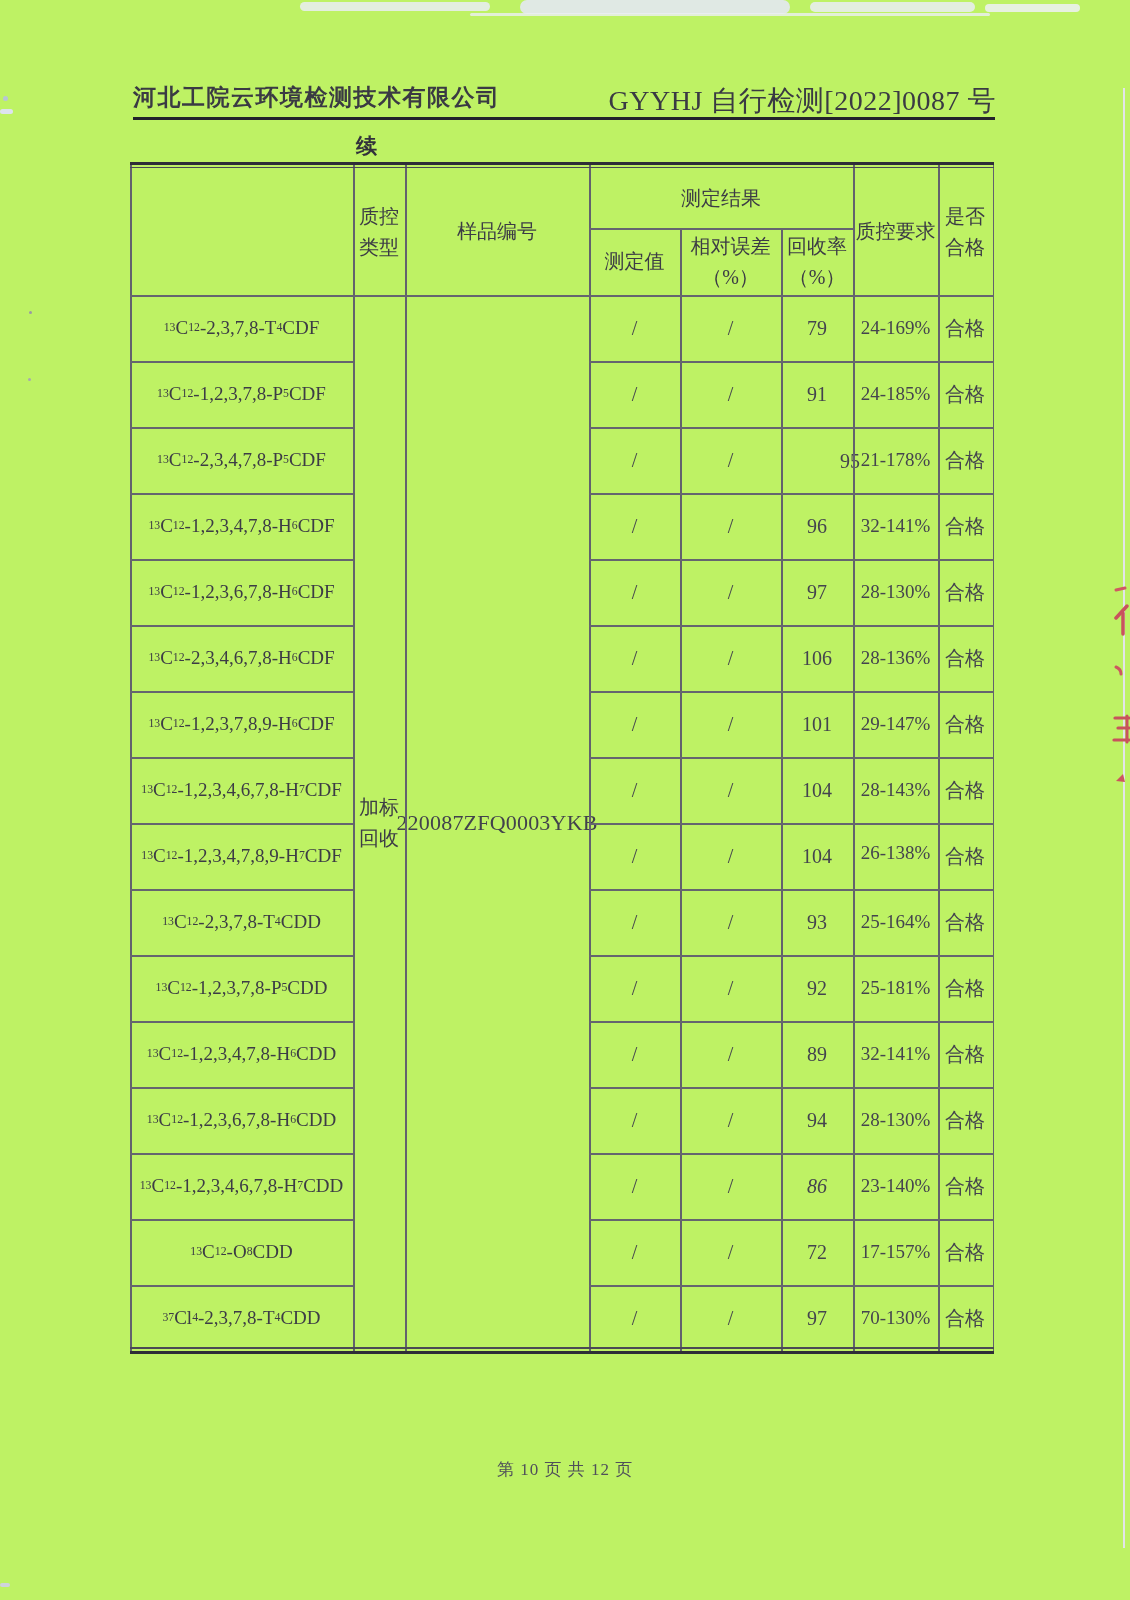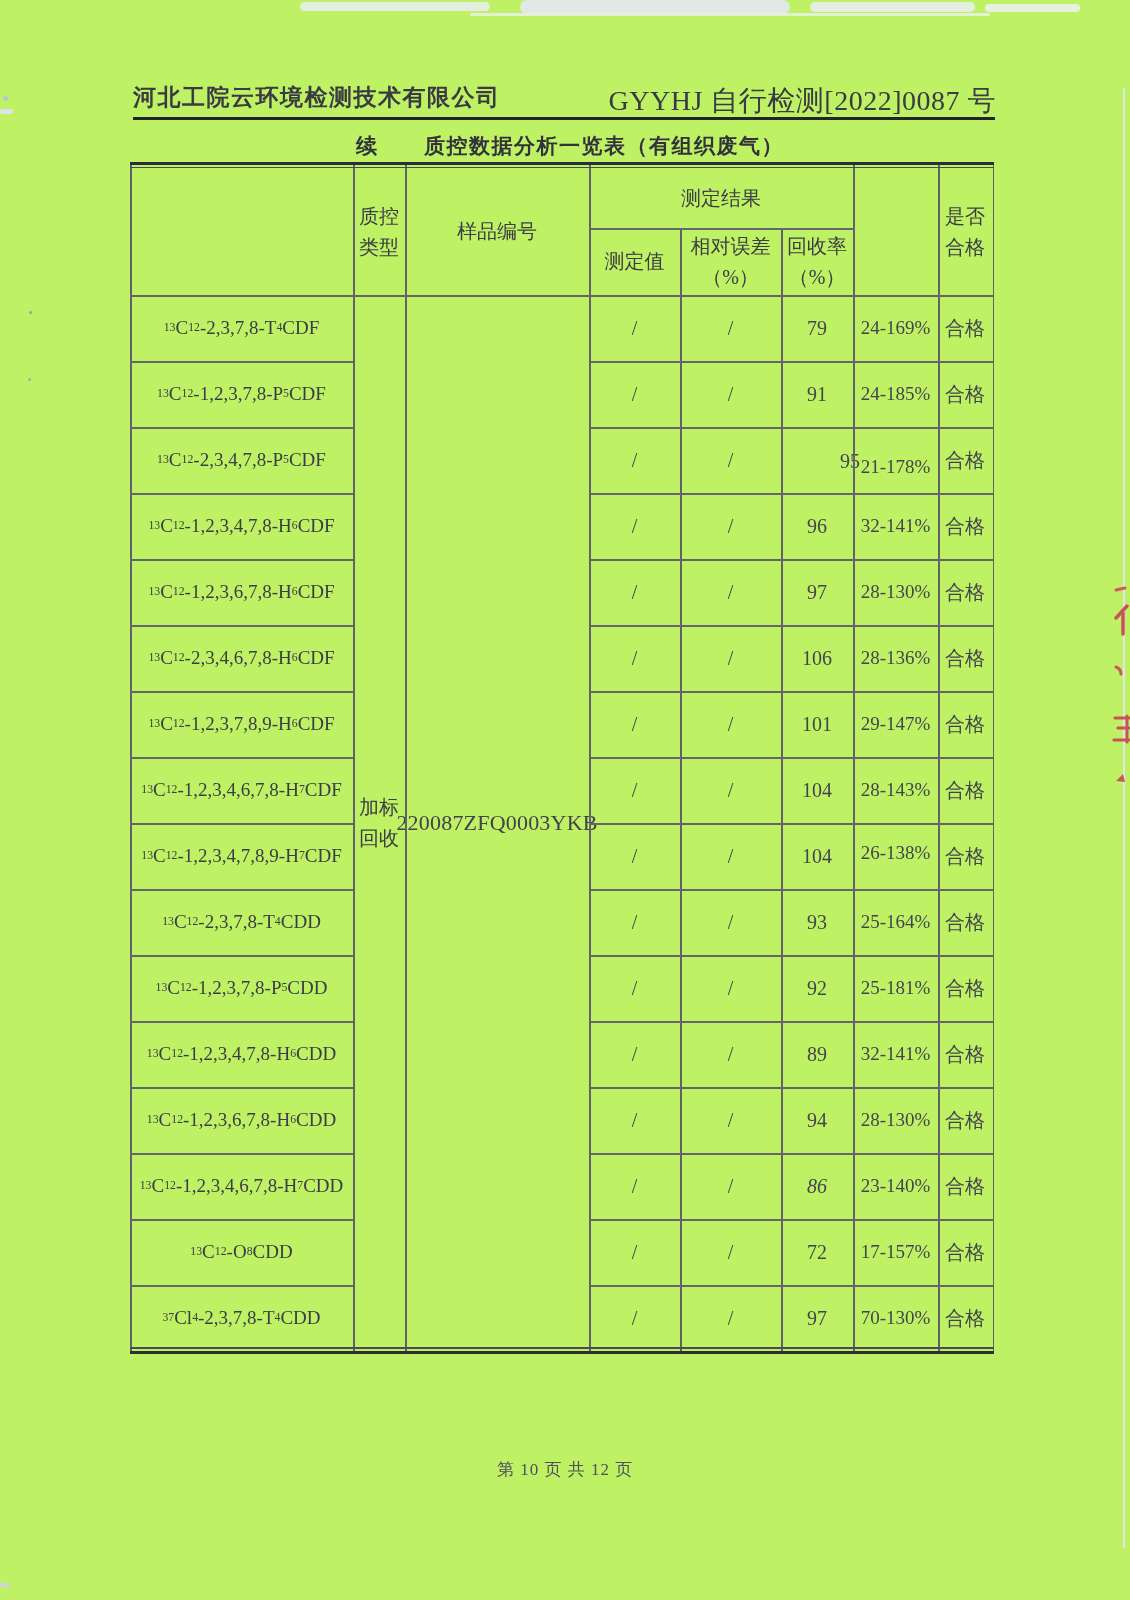--- a/index.html
+++ b/index.html
@@ -75,33 +75,33 @@
   </svg>
   <svg class="stamp" style="left:1114px;top:772px;" width="13" height="12" viewBox="0 0 13 12">
     <path d="M2 9 L9 2 L11 10 Z" fill="#cb565e"></path>
   </svg>
 
   <div class="abs" id="company">河北工院云环境检测技术有限公司</div>
   <div class="abs" id="docnum">GYYHJ 自行检测[2022]0087 号</div>
   <div class="abs" id="header-rule"></div>
 
   <div class="abs" id="title-cont">续</div>
-  <div class="abs" id="title-main">质控数据分析一览表（有组织废气）</div>
 
   <div class="abs" id="qc-table">
 
     <div class="cell th" style="left:223px;top:6px;width:52px;height:127px;">质控
 类型</div>
     <div class="cell th" style="left:275px;top:6px;width:184px;height:127px;">样品编号</div>
     <div class="cell th" style="left:459px;top:6px;width:264px;height:60px;">测定结果</div>
     <div class="cell th" style="left:459px;top:66px;width:91px;height:67px;">测定值</div>
     <div class="cell th" style="left:550px;top:66px;width:101px;height:67px;">相对误差
 （%）</div>
     <div class="cell th" style="left:651px;top:66px;width:72px;height:67px;">回收率
 （%）</div>
+    <div class="cell th" style="left:723px;top:6px;width:85px;height:127px;">质控要求</div>
     <div class="cell th" style="left:808px;top:6px;width:54px;height:127px;">是否
 合格</div>
 
     <div class="cell th" style="left:223px;top:133px;width:52px;height:1056px;">加标
 回收</div>
     <div class="cell" style="left:270px;top:133px;width:194px;height:1056px;font-size:22px;letter-spacing:0.2px;color:#42424c;">220087ZFQ0003YKB</div>
 
     <div id="rows-container">
   <div class="row-group">
     <div class="cell cell-indicator" style="left: 0px; width: 223px; top: 133px; height: 66px;"><sup>13</sup>C<sub>12</sub>-2,3,7,8-T<sub>4</sub>CDF</div>
@@ -119,21 +119,21 @@
     <div class="cell cell-val" style="left: 651px; width: 72px; top: 199px; height: 66px;">91</div>
     <div class="cell cell-val cell-req" style="left: 723px; width: 85px; top: 199px; height: 66px;">24-185%</div>
     <div class="cell cell-val" style="left: 808px; width: 54px; top: 199px; height: 66px;">合格</div>
   </div>
 
   <div class="row-group">
     <div class="cell cell-indicator" style="left: 0px; width: 223px; top: 265px; height: 66px;"><sup>13</sup>C<sub>12</sub>-2,3,4,7,8-P<sub>5</sub>CDF</div>
     <div class="cell cell-val" style="left: 459px; width: 91px; top: 265px; height: 66px;">/</div>
     <div class="cell cell-val" style="left: 550px; width: 101px; top: 265px; height: 66px;">/</div>
     <div class="cell cell-val" style="left: 684px; width: 72px; top: 265px; height: 68px;">95</div>
-    <div class="cell cell-val cell-req" style="left: 723px; width: 85px; top: 265px; height: 66px; margin-top: 7px;">21-178%</div>
+    <div class="cell cell-val cell-req" style="left: 723px; width: 85px; top: 265px; height: 66px;">21-178%</div>
     <div class="cell cell-val" style="left: 808px; width: 54px; top: 265px; height: 66px;">合格</div>
   </div>
 
   <div class="row-group">
     <div class="cell cell-indicator" style="left: 0px; width: 223px; top: 331px; height: 66px;"><sup>13</sup>C<sub>12</sub>-1,2,3,4,7,8-H<sub>6</sub>CDF</div>
     <div class="cell cell-val" style="left: 459px; width: 91px; top: 331px; height: 66px;">/</div>
     <div class="cell cell-val" style="left: 550px; width: 101px; top: 331px; height: 66px;">/</div>
     <div class="cell cell-val" style="left: 651px; width: 72px; top: 331px; height: 66px;">96</div>
     <div class="cell cell-val cell-req" style="left: 723px; width: 85px; top: 331px; height: 66px;">32-141%</div>
     <div class="cell cell-val" style="left: 808px; width: 54px; top: 331px; height: 66px;">合格</div>

